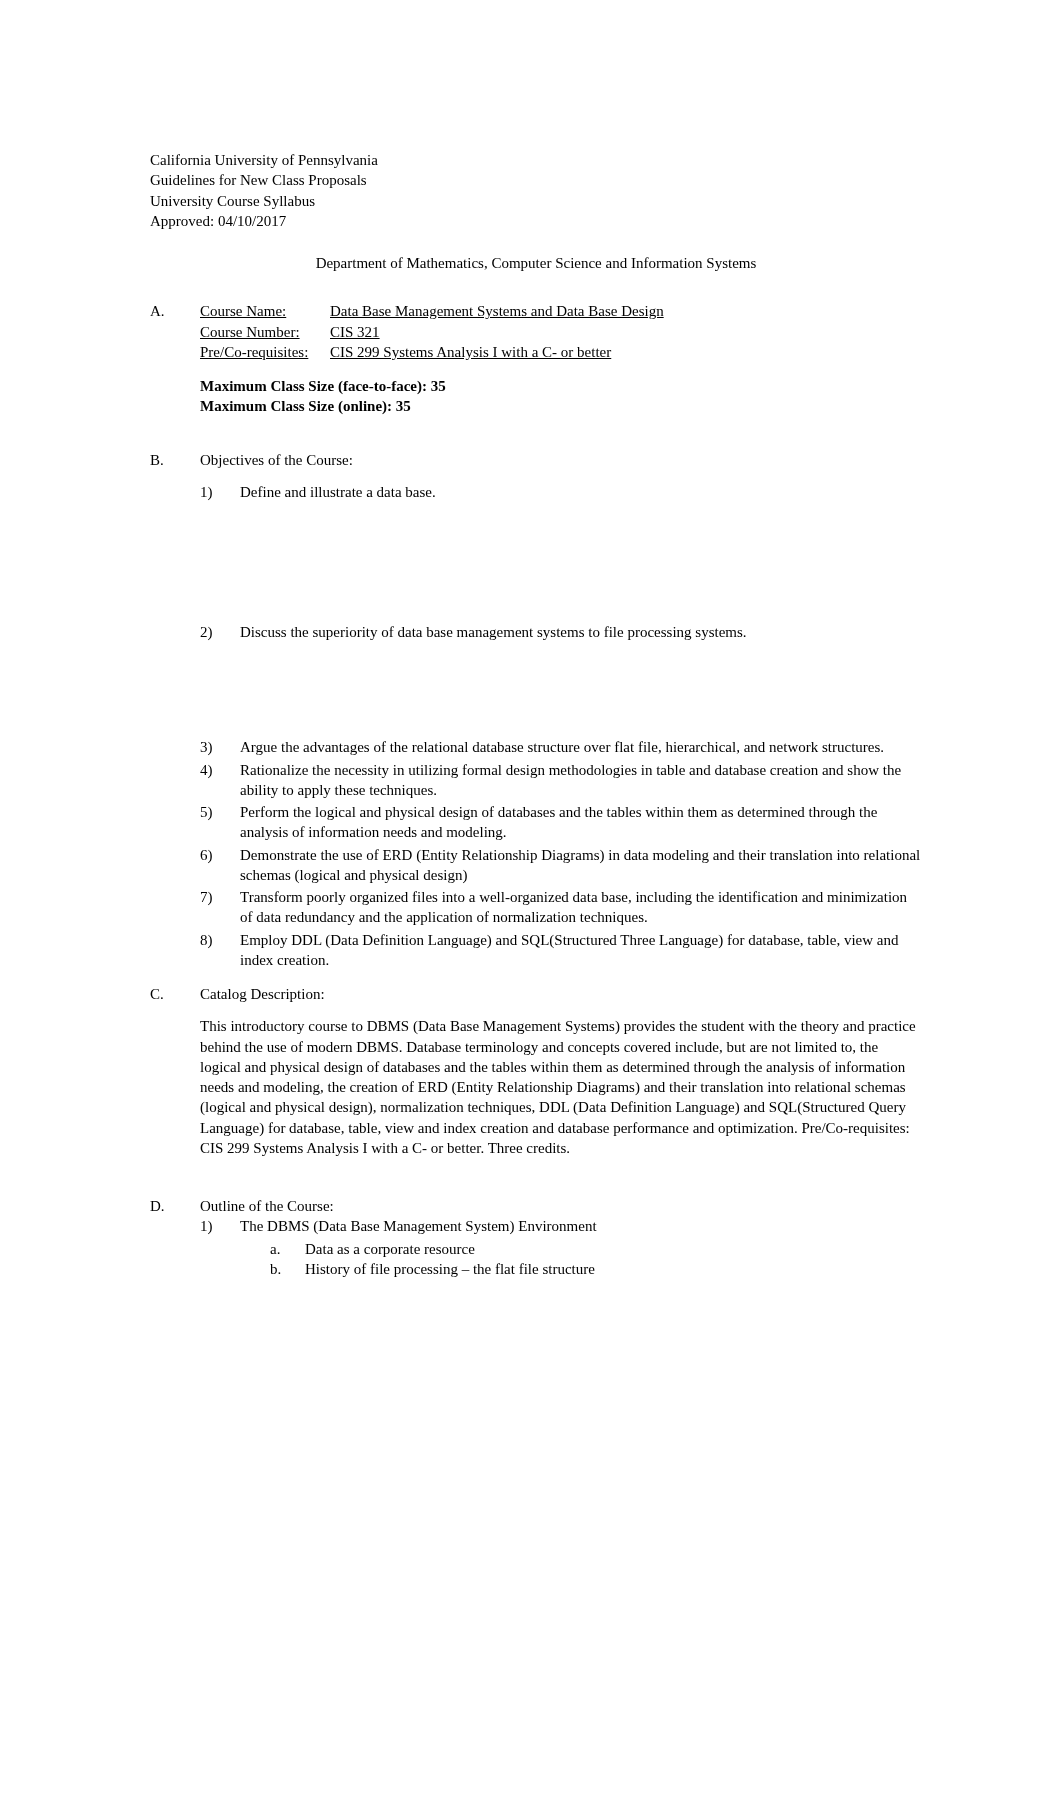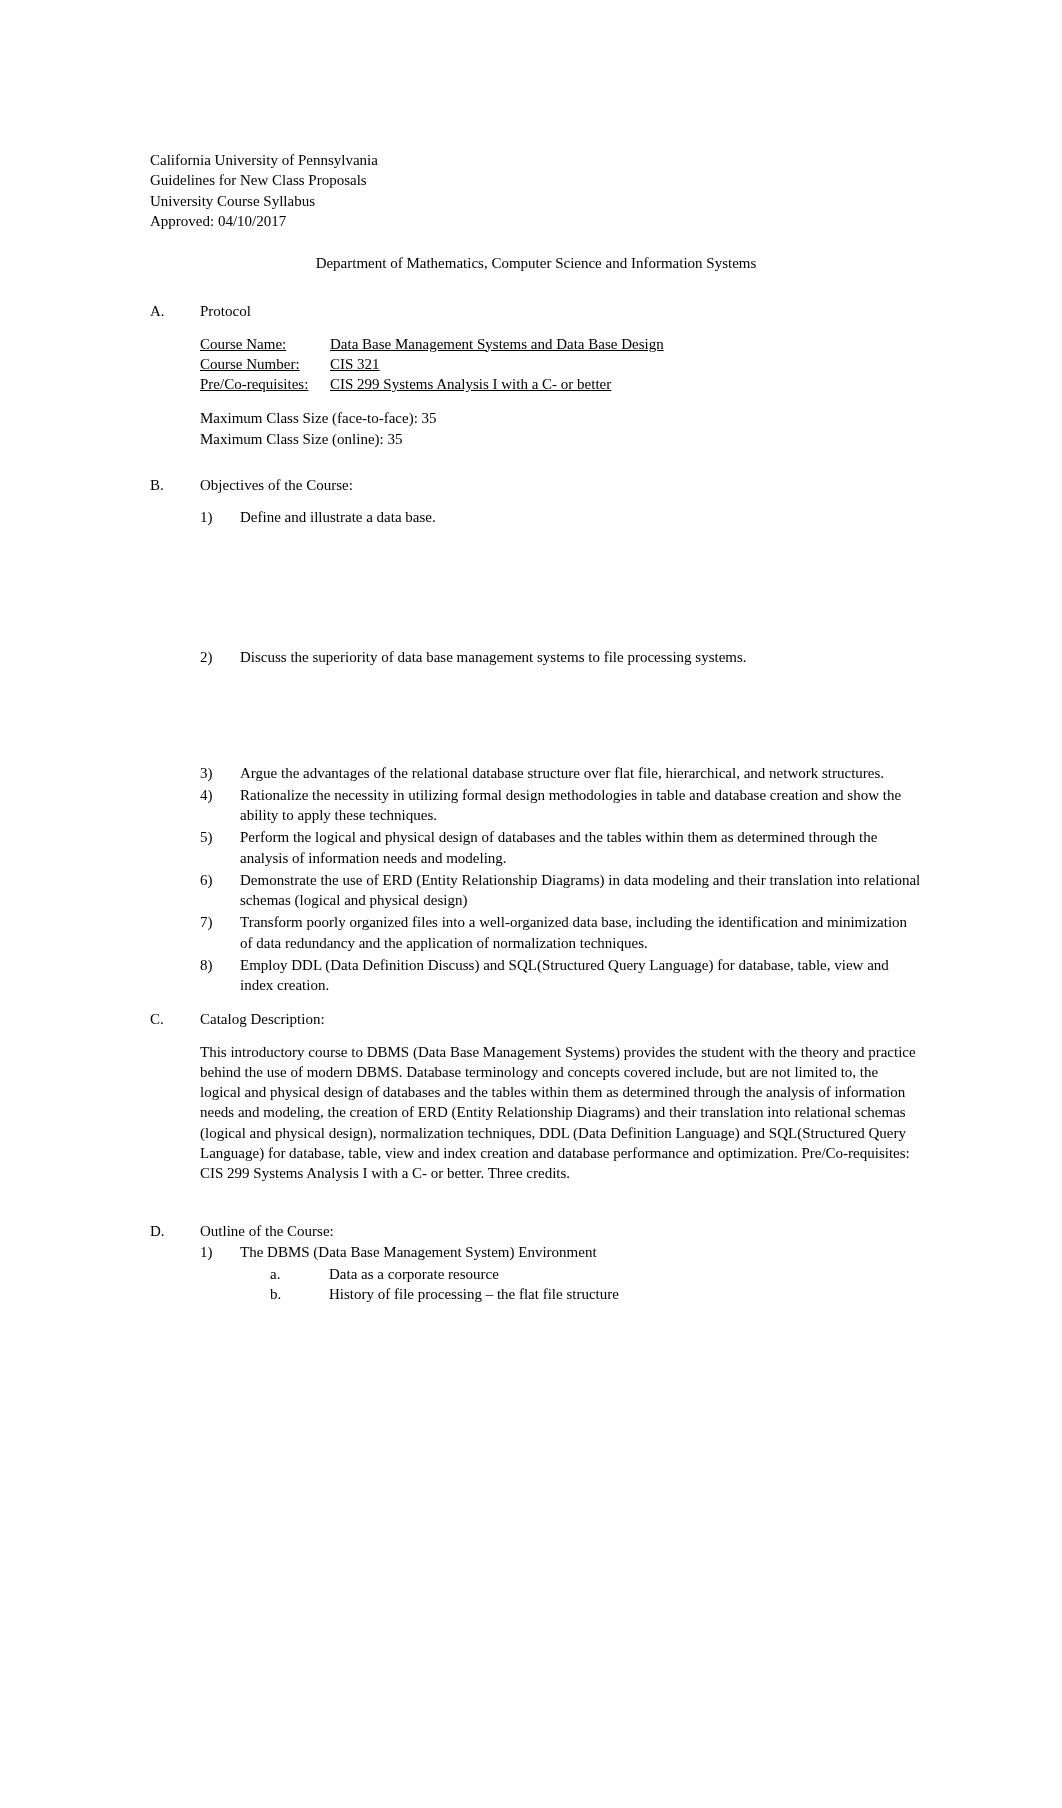--- a/index.html
+++ b/index.html
@@ -46,21 +46,22 @@
       text-decoration: underline;
     }
     .field-label {
       width: 130px;
       flex-shrink: 0;
     }
     .field-value {
       flex: 1;
     }
     .max-class {
-      margin-bottom: 14px;
+      margin-bottom: 21px;
+      font-weight: bold;
     }
     .num-list {
       padding-left: 0;
     }
     .num-item {
       display: flex;
       margin-bottom: 2px;
     }
     .num-item .num {
       width: 40px;
@@ -83,39 +84,37 @@
     }
     .sub-item {
       display: flex;
     }
     .sub-item .letter {
       width: 35px;
       flex-shrink: 0;
     }
     .sub-item .text {
       flex: 1;
-      margin-left: 24px;
     }
   </style>
 </head>
 <body>
 
 <div class="header">
   <div>California University of Pennsylvania</div>
   <div>Guidelines for New Class Proposals</div>
   <div>University Course Syllabus</div>
   <div>Approved: 04/10/2017</div>
 </div>
 
 <div class="dept">Department of Mathematics, Computer Science and Information Systems</div>
 
 <div class="section-row">
   <div class="section-letter">A.</div>
   <div class="section-body">
-    <div class="section-title">Protocol</div>
     <div class="field-table">
       <div class="field-row">
         <div class="field-label">Course Name:</div>
         <div class="field-value">Data Base Management Systems and Data Base Design</div>
       </div>
       <div class="field-row">
         <div class="field-label">Course Number:</div>
         <div class="field-value">CIS 321</div>
       </div>
       <div class="field-row">
@@ -158,21 +157,21 @@
         <div class="num-item normal-gap">
           <div class="num">6)</div>
           <div class="text">Demonstrate the use of ERD (Entity Relationship Diagrams) in data modeling and their translation into relational schemas (logical and physical design)</div>
         </div>
         <div class="num-item normal-gap">
           <div class="num">7)</div>
           <div class="text">Transform poorly organized files into a well-organized data base, including the identification and minimization of data redundancy and the application of normalization techniques.</div>
         </div>
         <div class="num-item normal-gap">
           <div class="num">8)</div>
-          <div class="text">Employ DDL (Data Definition Discuss) and SQL(Structured Query Language) for database, table, view and index creation.</div>
+          <div class="text">Employ DDL (Data Definition Language) and SQL(Structured Three Language) for database, table, view and index creation.</div>
         </div>
       </div>
   </div>
 </div>
 
 <div class="section-row" style="margin-top:10px;">
   <div class="section-letter">C.</div>
   <div class="section-body">
     <div class="section-title">Catalog Description:</div>
     <div class="catalog-desc">This introductory course to DBMS (Data Base Management Systems) provides the student with the theory and practice behind the use of modern DBMS.  Database terminology and concepts covered include, but are not limited to, the logical and physical design of databases and the tables within them as determined through the analysis of information needs and modeling, the creation of ERD (Entity Relationship Diagrams) and their translation into relational schemas (logical and physical design), normalization techniques, DDL (Data Definition Language) and SQL(Structured Query Language) for database, table, view and index creation and database performance and optimization.  Pre/Co-requisites:   CIS 299 Systems Analysis I with a C- or better.  Three credits.</div>

